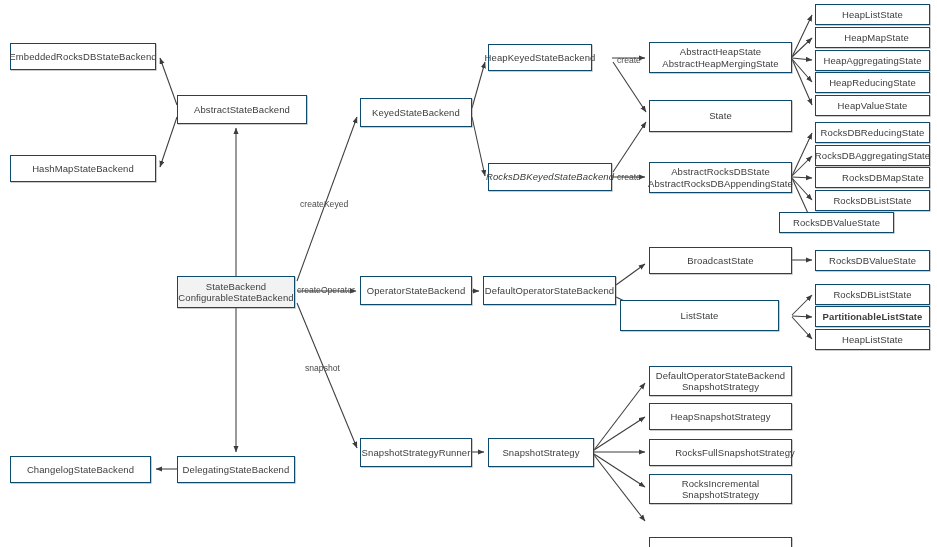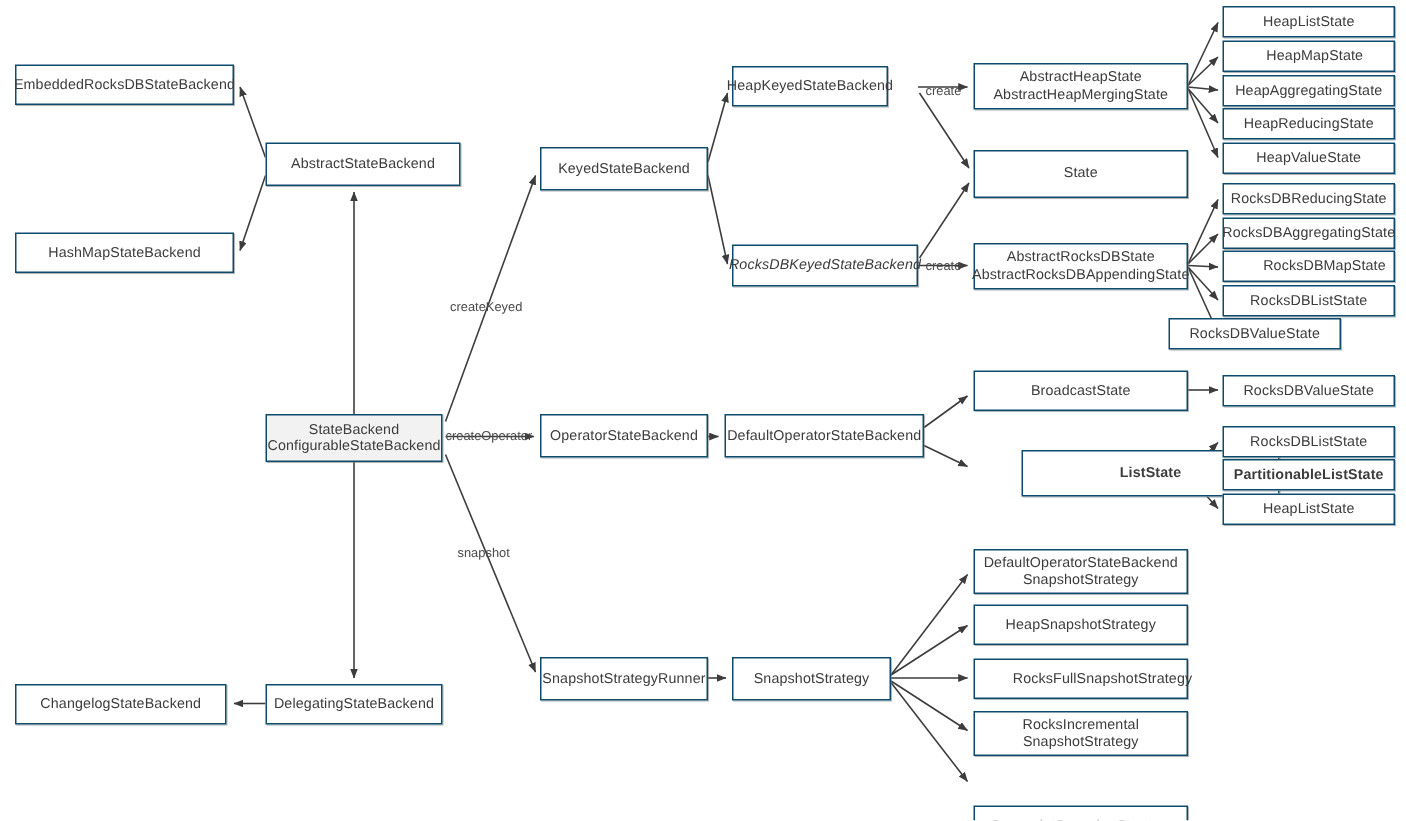--- a/index.html
+++ b/index.html
@@ -136,21 +136,21 @@
       <div class="node" style="left: 488px; top: 44px; width: 104px; height: 27px;">HeapKeyedStateBackend</div>
       <div class="node" style="left: 488px; top: 163px; width: 124px; height: 28px; font-style: italic;">RocksDBKeyedStateBackend</div>
       <div class="node" style="left: 483px; top: 276px; width: 133px; height: 29px;">DefaultOperatorStateBackend</div>
       <div class="node" style="left: 488px; top: 438px; width: 106px; height: 29px;">SnapshotStrategy</div>
       <div class="node" style="left: 649px; top: 42px; width: 143px; height: 31px;">AbstractHeapState
 AbstractHeapMergingState</div>
       <div class="node" style="left: 649px; top: 100px; width: 143px; height: 32px;">State</div>
       <div class="node" style="left: 649px; top: 162px; width: 143px; height: 31px;">AbstractRocksDBState
 AbstractRocksDBAppendingState</div>
       <div class="node" style="left: 649px; top: 247px; width: 143px; height: 27px;">BroadcastState</div>
-      <div class="node" style="left: 681px; top: 300px; width: 172px; height: 31px; font-weight: bold;">ListState</div>
+      <div class="node" style="left: 620px; top: 300px; width: 159px; height: 31px;">ListState</div>
       <div class="node" style="left: 649px; top: 366px; width: 143px; height: 30px;">DefaultOperatorStateBackend
 SnapshotStrategy</div>
       <div class="node" style="left: 649px; top: 403px; width: 143px; height: 27px;">HeapSnapshotStrategy</div>
       <div class="node" style="left: 649px; top: 439px; width: 143px; height: 27px; padding-left: 32px;">RocksFullSnapshotStrategy</div>
       <div class="node" style="left: 649px; top: 474px; width: 143px; height: 30px;">RocksIncremental
 SnapshotStrategy</div>
       <div class="node" style="left: 649px; top: 510px; width: 143px; height: 27px; margin-top: 27px;">SavepointSnapshotStrategy</div>
       <div class="node" style="left: 815px; top: 4px; width: 115px; height: 21px;">HeapListState</div>
       <div class="node" style="left: 815px; top: 27px; width: 115px; height: 21px; padding-left: 11px;">HeapMapState</div>
       <div class="node" style="left: 815px; top: 50px; width: 115px; height: 21px;">HeapAggregatingState</div>

